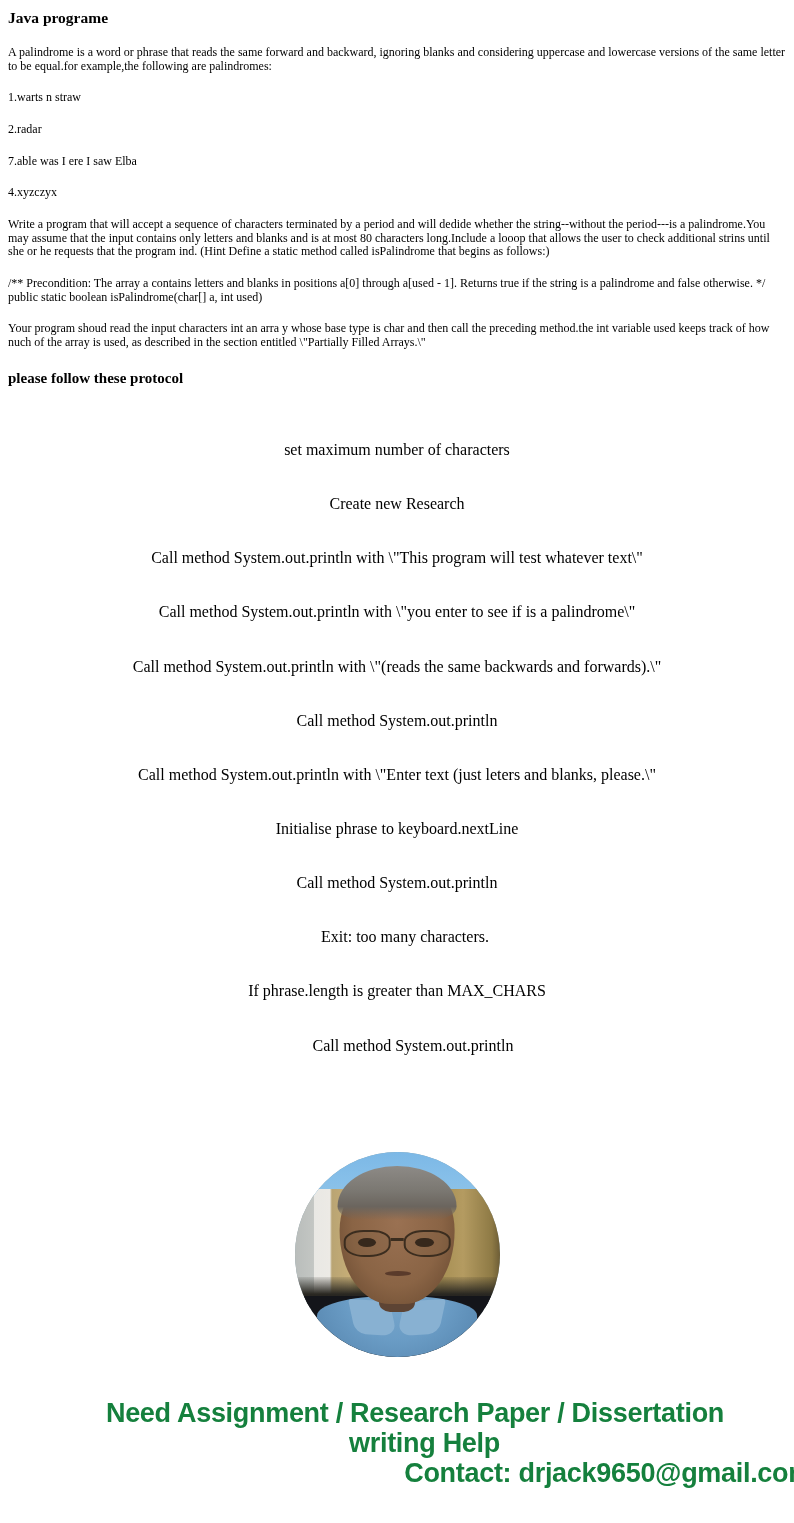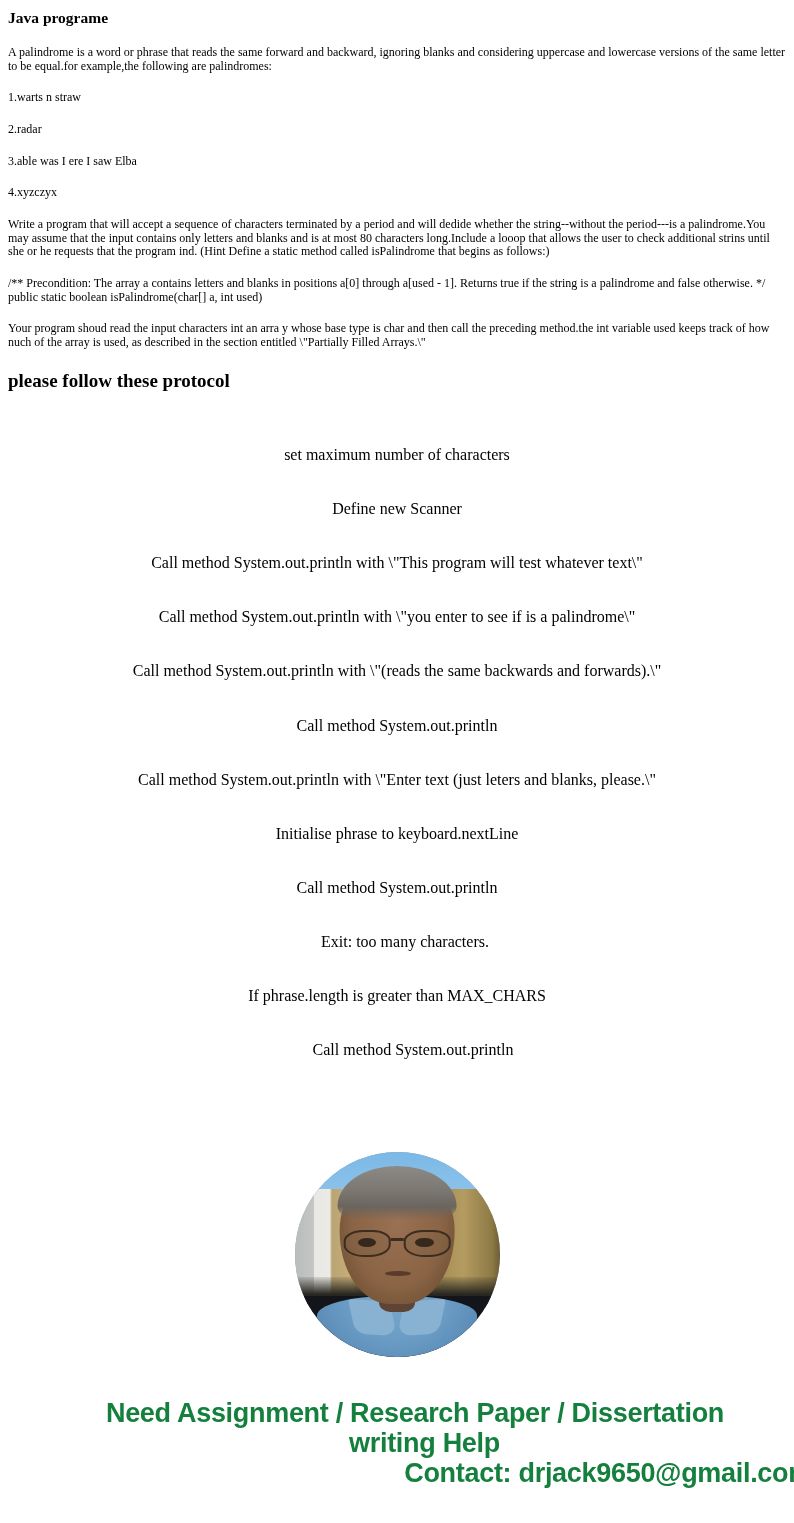--- a/index.html
+++ b/index.html
@@ -41,21 +41,21 @@
   }
 
   .para {
     font-size: 12px;
     line-height: 1.14;
     margin: 18px 0 0 0;
     text-align: left;
   }
 
   .sub-title {
-    font-size: 19px;
+    font-size: 15px;
     font-weight: bold;
     line-height: 1.22;
     margin: 19px 0 0 0;
   }
 
   
   .pseudo {
     margin: 18px 0 0 0;
     font-size: 16px;
     line-height: 18.05px;
@@ -250,34 +250,34 @@
 <div class="page">
 
   <div class="article">
 
     <div class="q-title">Java programe</div>
 
     <div class="para">A palindrome is a word or phrase that reads the same forward and backward, ignoring blanks and considering uppercase and lowercase versions of the same letter to be equal.for example,the following are palindromes:</div>
 
     <div class="para">1.warts n straw</div>
     <div class="para">2.radar</div>
-    <div class="para">3.able was I ere I saw Elba</div>
+    <div class="para">7.able was I ere I saw Elba</div>
     <div class="para">4.xyzczyx</div>
 
     <div class="para">Write a program that will accept a sequence of characters terminated by a period and will dedide whether the string--without the period---is a palindrome.You may assume that the input contains only letters and blanks and is at most 80 characters long.Include a looop that allows the user to check additional strins until she or he requests that the program ind. (Hint Define a static method called isPalindrome that begins as follows:)</div>
 
     <div class="para">/** Precondition: The array a contains letters and blanks in positions a[0] through a[used - 1]. Returns true if the string is a palindrome and false otherwise. */ public static boolean isPalindrome(char[] a, int used)</div>
 
     <div class="para">Your program shoud read the input characters int an arra y whose base type is char and then call the preceding method.the int variable used keeps track of how nuch of the array is used, as described in the section entitled \"Partially Filled Arrays.\"</div>
 
     <div class="sub-title">please follow these protocol</div>
 
     <div class="pseudo">
       <span class="ln">set maximum number of characters</span>
-      <span class="ln">Define new Scanner</span>
+      <span class="ln">Create new Research</span>
       <span class="ln">Call method System.out.println with \"This program will test whatever text\"</span>
       <span class="ln">Call method System.out.println with \"you enter to see if is a palindrome\"</span>
       <span class="ln">Call method System.out.println with \"(reads the same backwards and forwards).\"</span>
       <span class="ln">Call method System.out.println</span>
       <span class="ln">Call method System.out.println with \"Enter text (just leters and blanks, please.\"</span>
       <span class="ln">Initialise phrase to keyboard.nextLine</span>
       <span class="ln">Call method System.out.println</span>
       <span class="ln">    Exit: too many characters.</span>
       <span class="ln">If phrase.length is greater than MAX_CHARS</span>
       <span class="ln">        Call method System.out.println</span>

